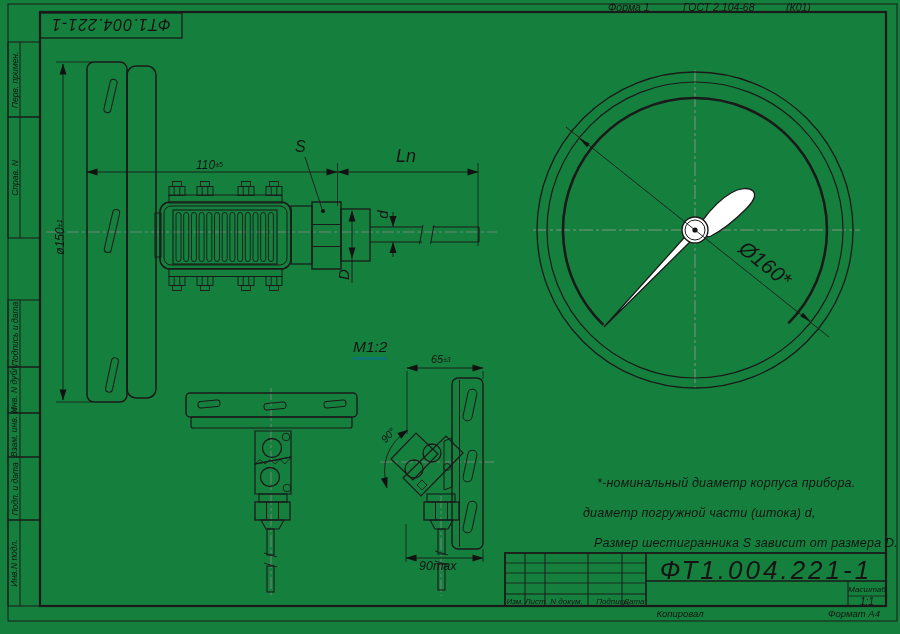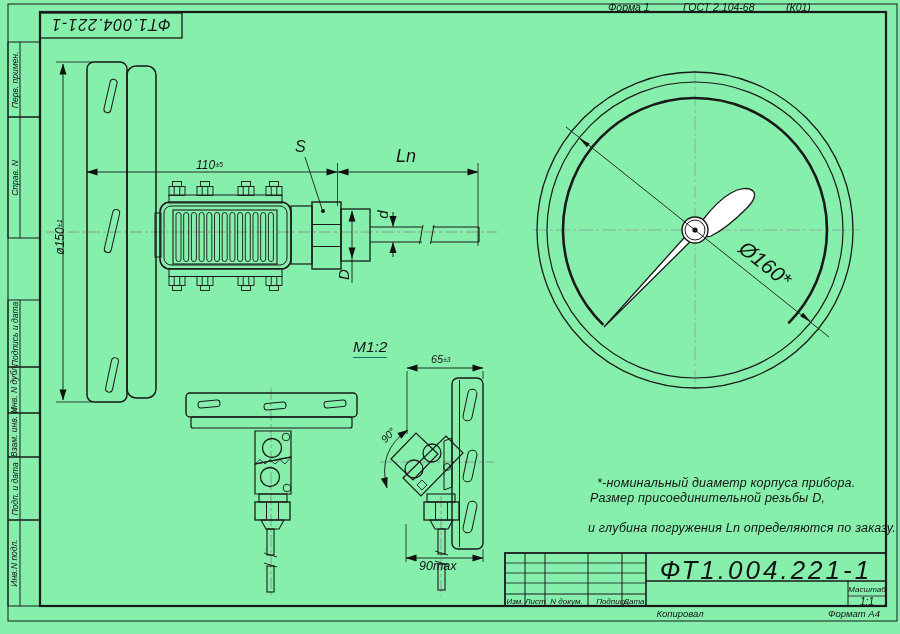--- a/index.html
+++ b/index.html
@@ -1,30 +1,30 @@
 <!DOCTYPE html>
 <html><head>
 <meta charset="utf-8">
 <style>
   * { box-sizing: border-box; margin: 0; padding: 0; }
   html,body { background:#e8e8e8; }
   #sheet {
     position: relative; width: 900px; height: 634px;
-    background: #86efac; overflow: hidden;
+    background: #15803d; overflow: hidden;
     font-family: "Liberation Sans", sans-serif;
     color: #111;
   }
   #lineart { position:absolute; left:0; top:0; }
   .lbl { position:absolute; font-style: italic; white-space: nowrap; color:#131313; }
   .rot90 { transform: rotate(-90deg); transform-origin: center; text-align:center; }
   .rot180 { transform: rotate(180deg); transform-origin: center; text-align:center; }
   .tol { font-size: 0.6em; vertical-align: 0.22em; letter-spacing:0; }
   .marg { font-size: 8.5px; line-height: 12px; }
   .notes-line { font-size: 12.5px; letter-spacing: 0.2px; }
-  .underlined { border-bottom: 1px solid #0f766e; padding-bottom: 1px; }
+  .underlined { border-bottom: 3px solid #0f766e; padding-bottom: 1px; }
   .tb-small { font-size: 8px; }
   .center { text-align:center; }
 </style>
 </head>
 <body>
 
 <div id="sheet">
 
 <svg id="lineart" width="900" height="634" viewBox="0 0 900 634" fill="none" stroke="#1a1a1a" stroke-width="1">
   <defs>
@@ -270,22 +270,22 @@
 <div class="lbl" style="left:396px; top:146px; font-size:18px;">Ln</div>
 <div class="lbl rot90" style="left:372px; top:206px; width:20px; font-size:15px;">d</div>
 <div class="lbl rot90" style="left:333px; top:266px; width:20px; font-size:15px;">D</div>
 <div class="lbl center" style="left:715px; top:252px; width:100px; font-size:21px; transform:rotate(38.6deg); transform-origin:center;">Ø160*</div>
 <div class="lbl underlined" style="left:353px; top:338px; font-size:15.5px;">М1:2</div>
 <div class="lbl" style="left:431px; top:353px; font-size:11px;"><span>65</span><span class="tol">±3</span></div>
 <div class="lbl center" style="left:373px; top:429px; width:30px; font-size:10.5px; transform:rotate(-47deg); transform-origin:center;">90°</div>
 <div class="lbl" style="left:419px; top:559px; font-size:12.5px;">90max</div>
 
 <div class="lbl notes-line" style="left:597px; top:476px;">*-номинальный диаметр корпуса прибора.</div>
-<div class="lbl notes-line" style="left:590px; top:491px;">Размер присоединительной резьбы D,</div>
-<div class="lbl notes-line" style="left:588px; top:521px;">и глубина погружения Ln определяются по заказу.</div>
+<div class="lbl notes-line" style="left:583px; top:506px;">диаметр погружной части (штока) d,</div>
+<div class="lbl notes-line" style="left:594px; top:536px;">Размер шестигранника S зависит от размера D.</div>
 
 <div class="lbl center" style="left:648px; top:555px; width:236px; font-size:26px; letter-spacing:3px;">ФТ1.004.221-1</div>
 <div class="lbl center tb-small" style="left:848px; top:585px; width:38px;">Масштаб</div>
 <div class="lbl center" style="left:848px; top:596px; width:38px; font-size:10px;">1:1</div>
 <div class="lbl center tb-small" style="left:505px; top:597px; width:20px;">Изм.</div>
 <div class="lbl center tb-small" style="left:525px; top:597px; width:20px;">Лист</div>
 <div class="lbl center tb-small" style="left:545px; top:597px; width:43px;">N докум.</div>
 <div class="lbl center tb-small" style="left:588px; top:597px; width:48px;">Подпись</div>
 <div class="lbl center tb-small" style="left:622px; top:597px; width:24px;">Дата</div>
 <div class="lbl center" style="left:640px; top:608px; width:80px; font-size:9.5px;">Копировал</div>

